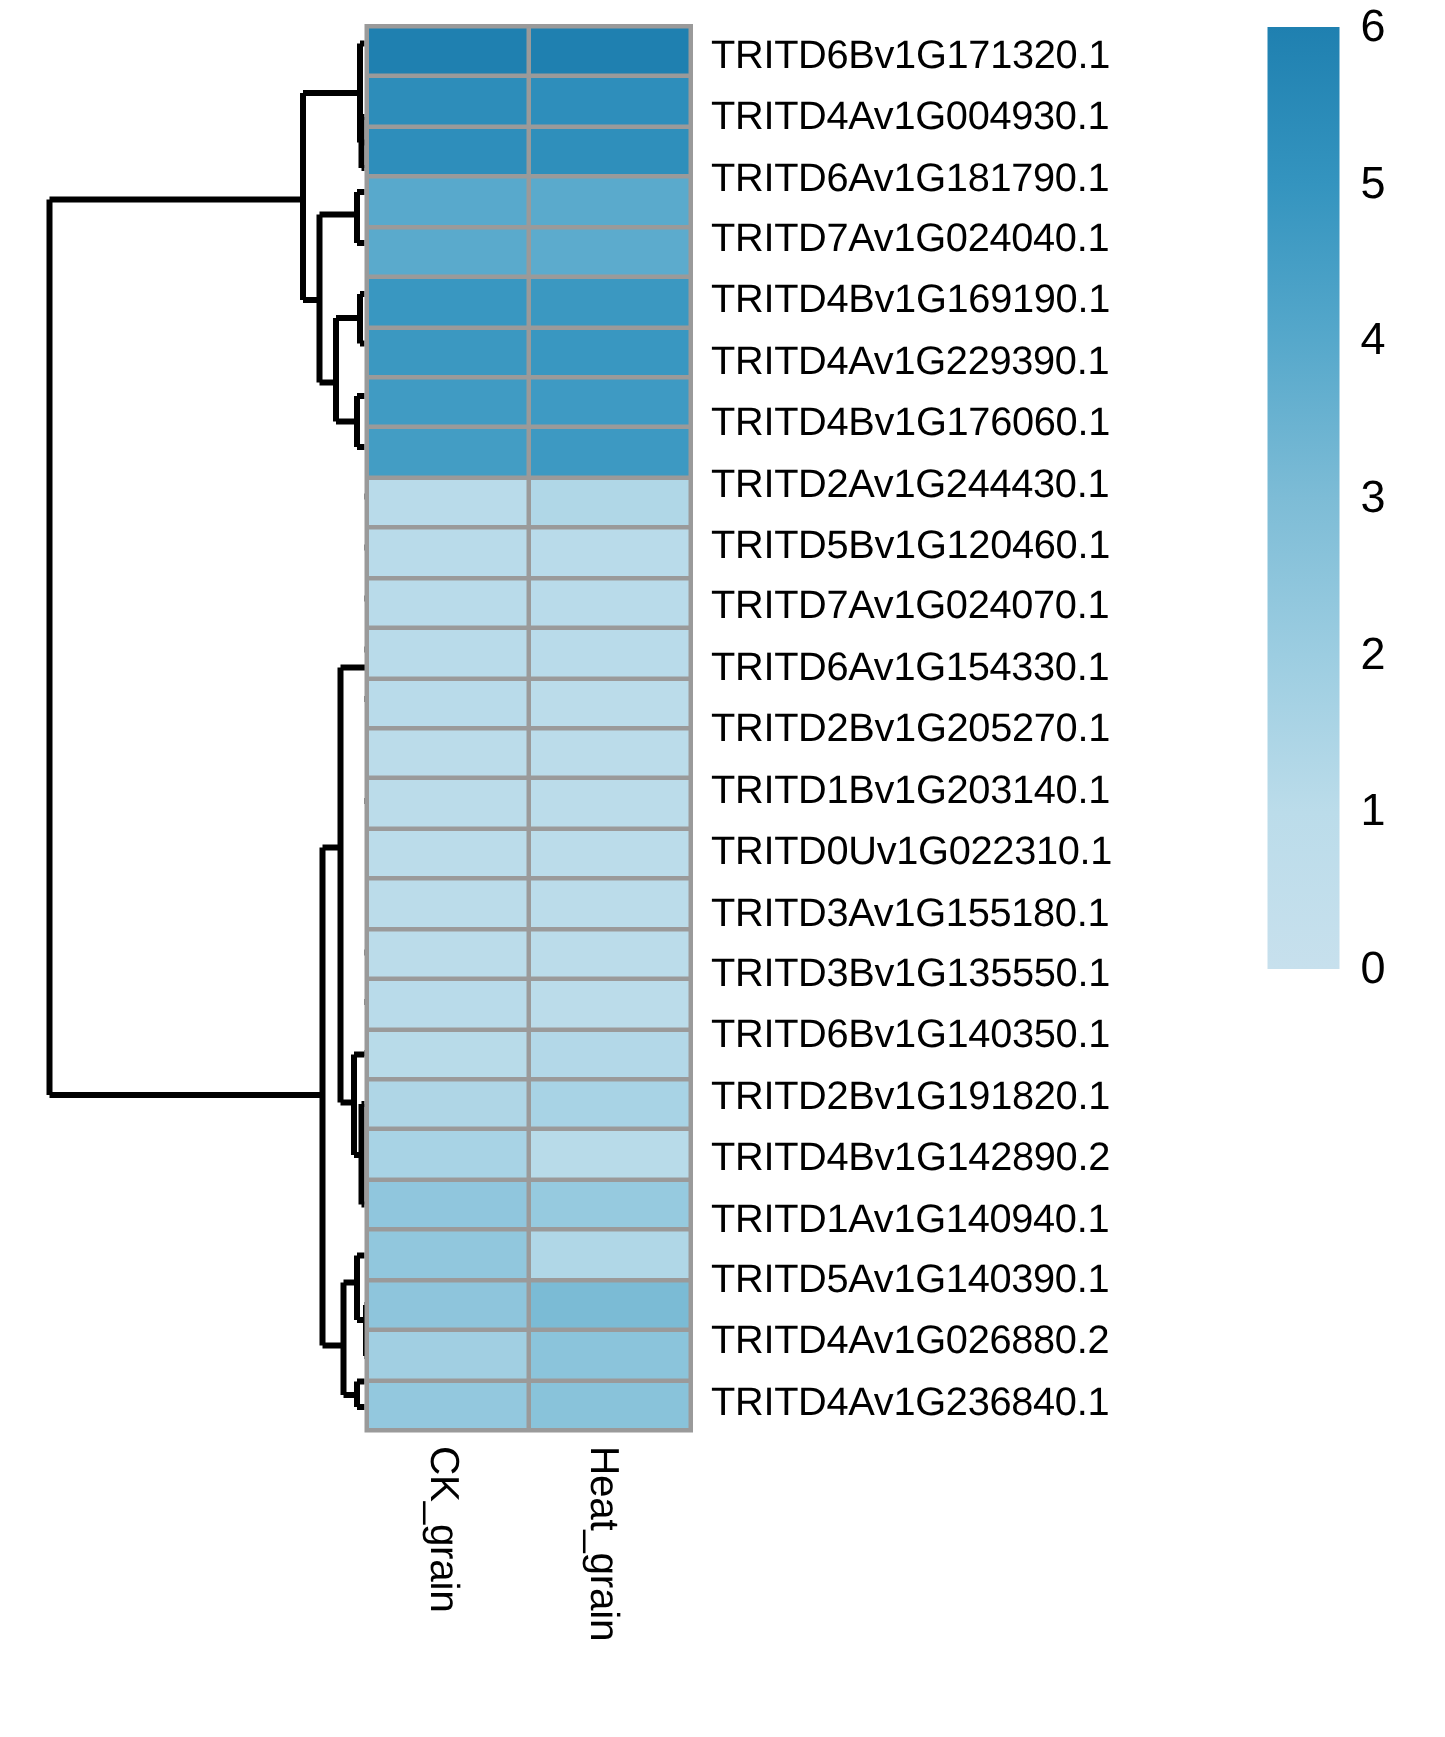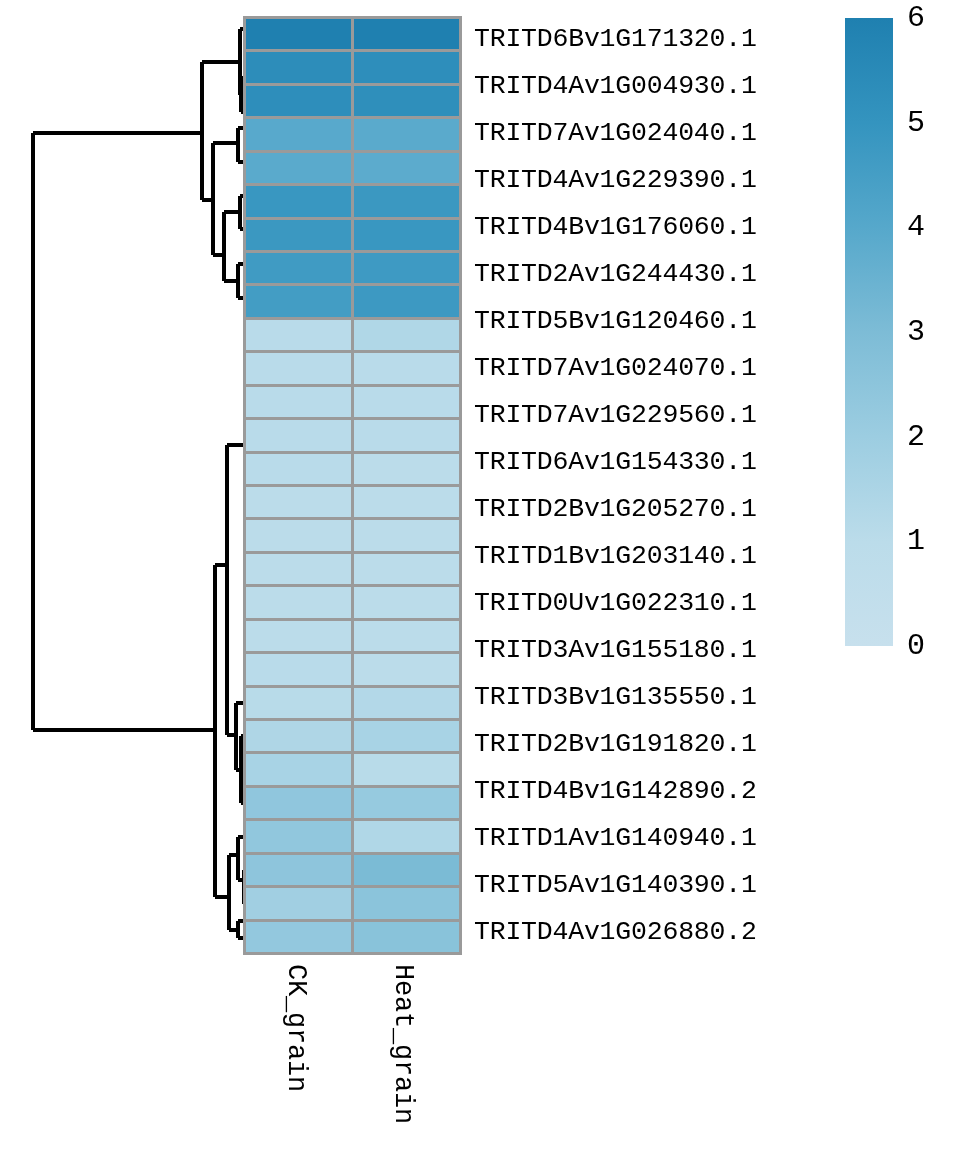--- a/index.html
+++ b/index.html
@@ -12,21 +12,20 @@
     height: 1158px;
     position: relative;
     font-family: "Liberation Sans", sans-serif;
     overflow: hidden;
   }
   #figure {
     position: absolute;
     left: 0; top: 0;
     width: 963px;
     height: 1068px;
-    font-family: Liberation Mono, monospace;
   }
   .dendro-svg {
     position: absolute;
     left: 0;
     top: 0;
     width: 963px;
     height: 1158px;
     pointer-events: none;
   }
   
@@ -271,38 +270,41 @@
       <div class="cell" style="background: rgb(123, 187, 213);"></div>
       <div class="cell" style="background: rgb(161, 207, 226);"></div>
       <div class="cell" style="background: rgb(139, 196, 219);"></div>
       <div class="cell" style="background: rgb(147, 200, 222);"></div>
       <div class="cell" style="background: rgb(137, 195, 218);"></div>
     </div>
 
   <div id="row-labels">
       <div class="row-label">TRITD6Bv1G171320.1</div>
       <div class="row-label">TRITD4Av1G004930.1</div>
+      <div class="row-label">TRITD6Av1G181790.1</div>
       <div class="row-label">TRITD7Av1G024040.1</div>
+      <div class="row-label">TRITD4Bv1G169190.1</div>
       <div class="row-label">TRITD4Av1G229390.1</div>
       <div class="row-label">TRITD4Bv1G176060.1</div>
       <div class="row-label">TRITD2Av1G244430.1</div>
       <div class="row-label">TRITD5Bv1G120460.1</div>
       <div class="row-label">TRITD7Av1G024070.1</div>
-      <div class="row-label">TRITD7Av1G229560.1</div>
       <div class="row-label">TRITD6Av1G154330.1</div>
       <div class="row-label">TRITD2Bv1G205270.1</div>
       <div class="row-label">TRITD1Bv1G203140.1</div>
       <div class="row-label">TRITD0Uv1G022310.1</div>
       <div class="row-label">TRITD3Av1G155180.1</div>
       <div class="row-label">TRITD3Bv1G135550.1</div>
+      <div class="row-label">TRITD6Bv1G140350.1</div>
       <div class="row-label">TRITD2Bv1G191820.1</div>
       <div class="row-label">TRITD4Bv1G142890.2</div>
       <div class="row-label">TRITD1Av1G140940.1</div>
       <div class="row-label">TRITD5Av1G140390.1</div>
       <div class="row-label">TRITD4Av1G026880.2</div>
+      <div class="row-label">TRITD4Av1G236840.1</div>
     </div>
 
   <div id="col-labels">
     <div class="col-label" id="col-label-0">CK_grain</div>
     <div class="col-label" id="col-label-1">Heat_grain</div>
   </div>
 
   <div id="colorbar-wrap">
     <div id="colorbar-gradient" style="background: linear-gradient(rgb(31, 128, 176) 0%, rgb(52, 148, 191) 16.67%, rgb(86, 168, 203) 33.33%, rgb(125, 188, 214) 50%, rgb(156, 205, 225) 66.67%, rgb(187, 220, 234) 83.33%, rgb(199, 224, 237) 100%);"></div>
   <div class="cbar-tick" style="top: 0px;">6</div>

